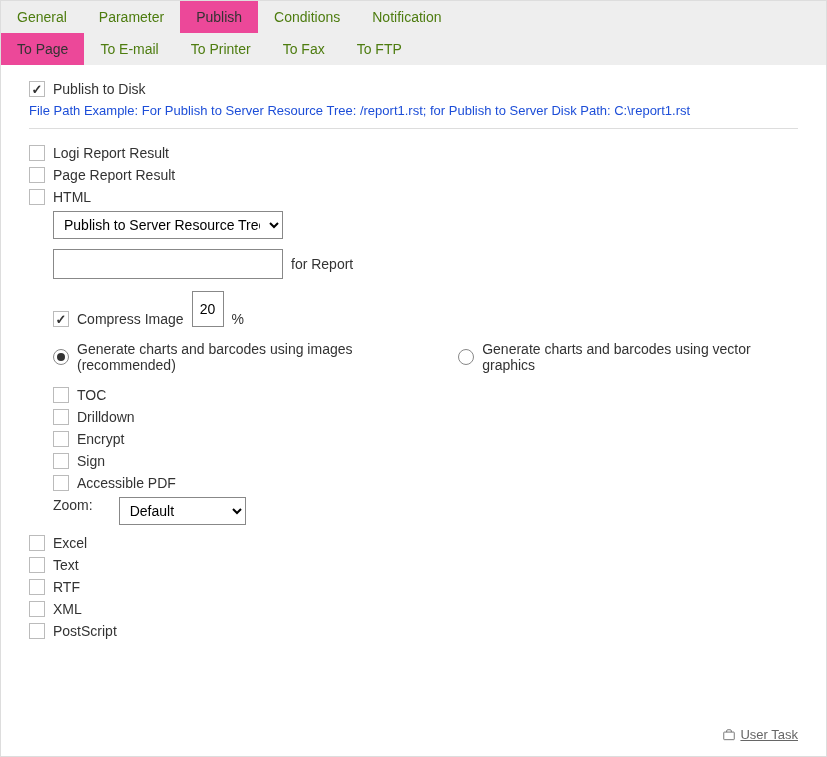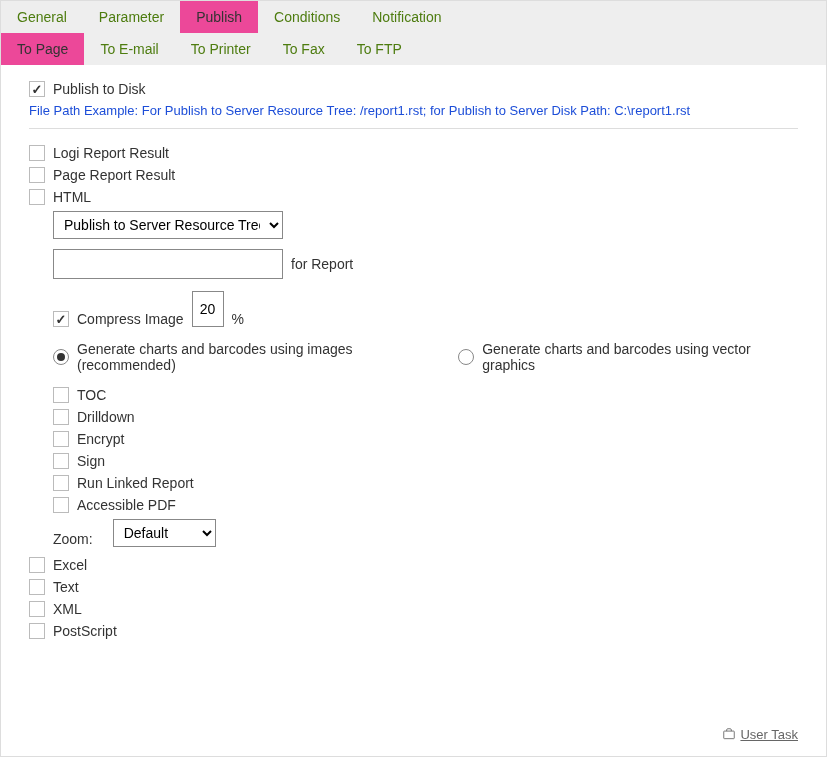--- a/index.html
+++ b/index.html
@@ -120,34 +120,34 @@
     .small-num {
       width: 32px;
       height: 36px;
       border: 1px solid #888;
       text-align: center;
       font-size: 14px;
       padding: 0 2px;
     }
     .zoom-row {
       display: flex;
-      align-items: flex-end;
-      gap: 20px;
+      align-items: flex-start;
+      gap: 26px;
       margin-left: 24px;
       margin-top: 6px;
       margin-bottom: 10px;
     }
     .user-task {
       position: absolute;
       right: 28px;
       bottom: 16px;
       color: #666;
       font-size: 13px;
       display: flex;
-      align-items: flex-start;
+      align-items: flex-end;
       gap: 4px;
       text-decoration: underline;
       cursor: pointer;
     }
     .user-task svg {
       width: 14px;
       height: 14px;
       stroke: #666;
       fill: none;
     }
@@ -237,42 +237,42 @@
       <div class="checkbox-row">
         <span class="cbox"></span>
         <span class="label">Encrypt</span>
       </div>
       <div class="checkbox-row">
         <span class="cbox"></span>
         <span class="label">Sign</span>
       </div>
       <div class="checkbox-row">
         <span class="cbox"></span>
-        <span class="label">Run Linked Report</span>
-      </div>
-      <div class="checkbox-row">
-        <span class="cbox"></span>
         <span class="label">Accessible PDF</span>
       </div>
     </div>
 
     <div class="zoom-row">
       <span class="label">Zoom:</span>
-      <select class="field" style="width:103px">
+      <select class="field" style="width:127px">
         <option>Default</option>
       </select>
     </div>
 
     <div class="checkbox-row">
       <span class="cbox"></span>
       <span class="label">Excel</span>
     </div>
     <div class="checkbox-row">
       <span class="cbox"></span>
       <span class="label">Text</span>
+    </div>
+    <div class="checkbox-row">
+      <span class="cbox"></span>
+      <span class="label">RTF</span>
     </div>
     <div class="checkbox-row">
       <span class="cbox"></span>
       <span class="label">XML</span>
     </div>
     <div class="checkbox-row">
       <span class="cbox"></span>
       <span class="label">PostScript</span>
     </div>
   </div>

